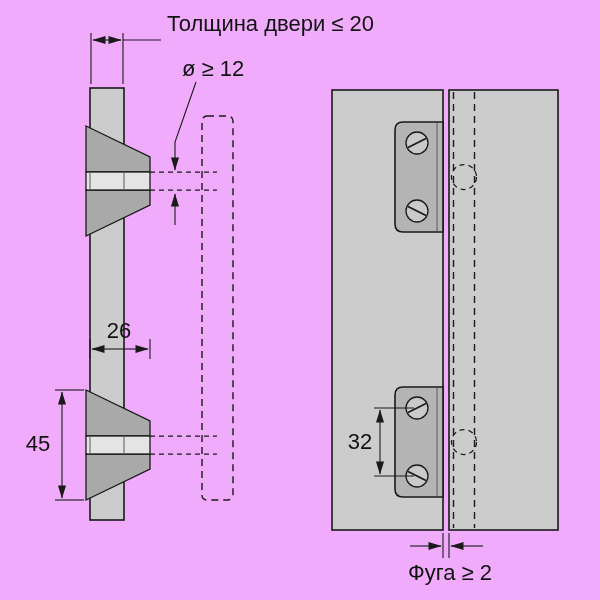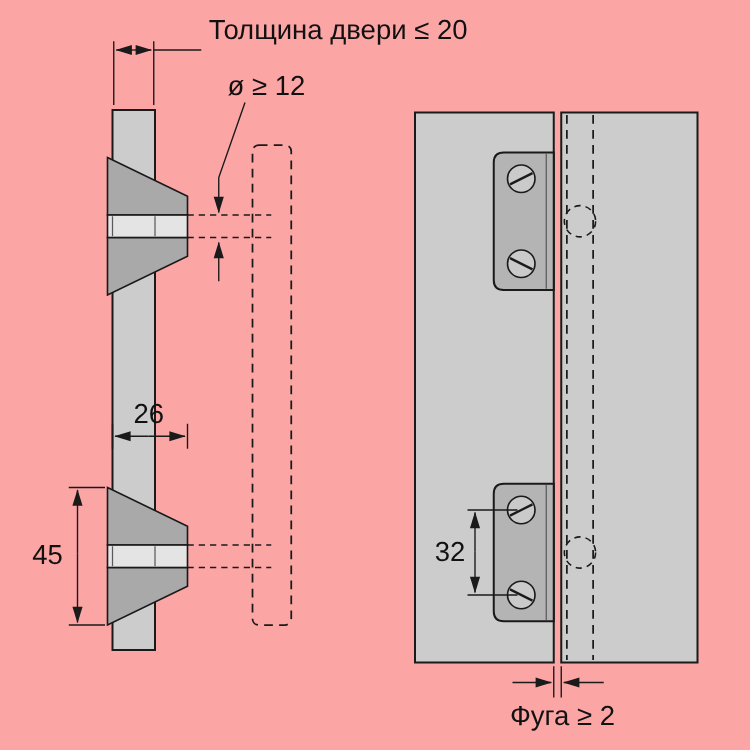--- a/index.html
+++ b/index.html
@@ -4,21 +4,21 @@
 <style>
   html, body {
     margin: 0;
     padding: 0;
     background: #ffffff;
   }
   .stage {
     position: relative;
     width: 600px;
     height: 600px;
-    background: #fca5a5;
+    background: #f0abfc;
     overflow: hidden;
     text-align: right;
   }
   svg {
     display: block;
   }
   text {
     font-family: "Liberation Sans", sans-serif;
     fill: #111111;
   }

